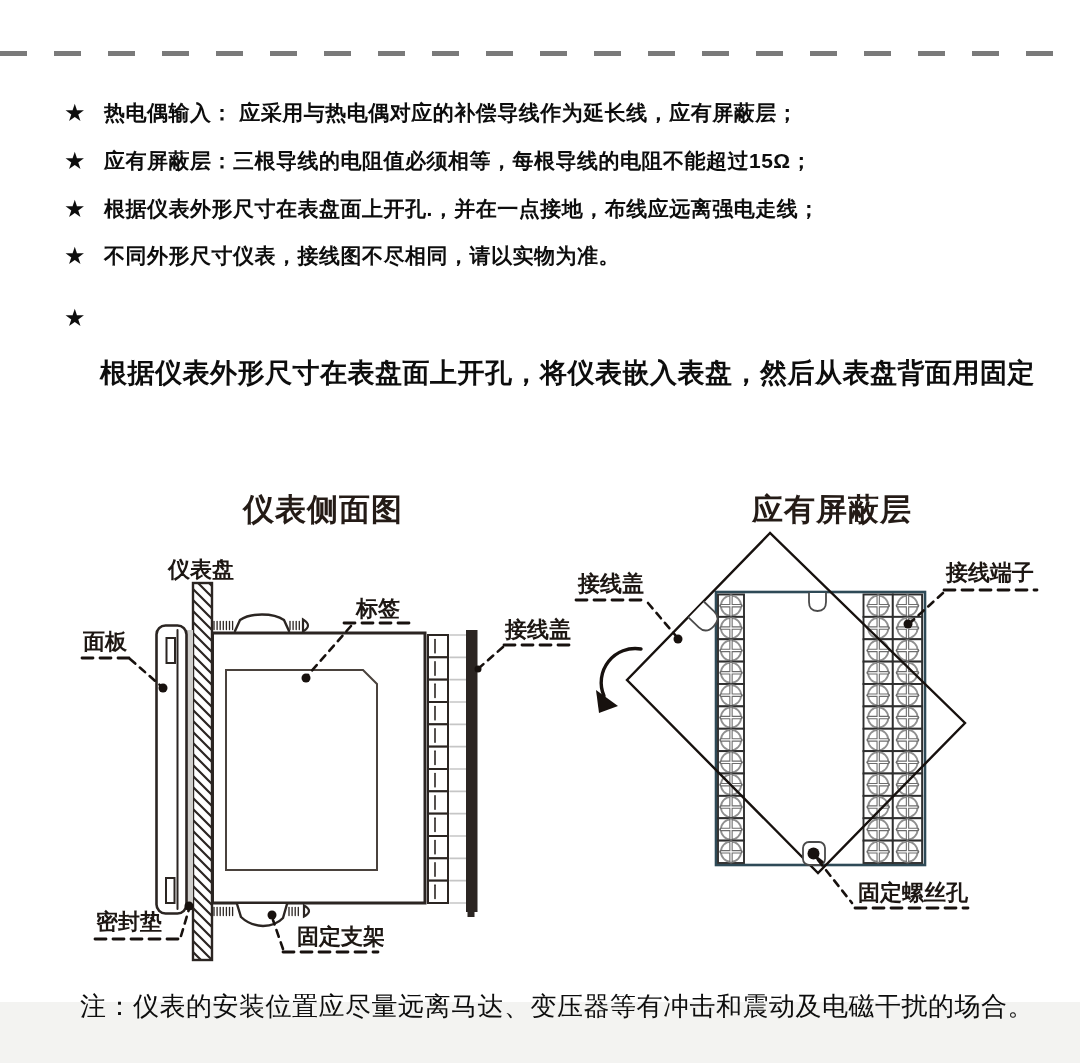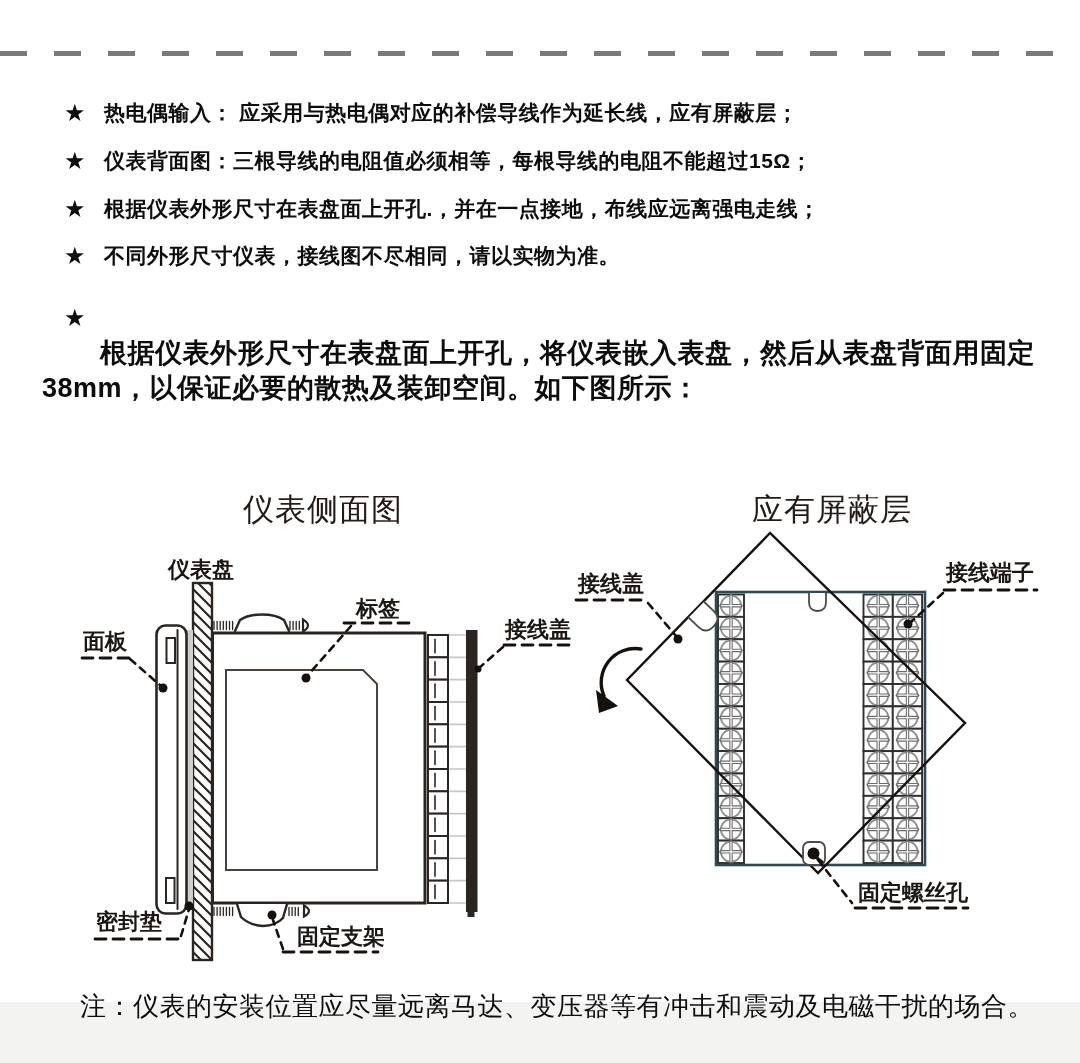--- a/index.html
+++ b/index.html
@@ -4,59 +4,58 @@
 <style>
   html,body{margin:0;padding:0;background:#fff;}
   .page{position:relative;width:1080px;height:1063px;background:#ffffff;overflow:hidden;
         font-family:"Liberation Sans","DejaVu Sans",sans-serif;color:#111;}
   .bottom-band{position:absolute;left:0;top:1002px;width:1080px;height:61px;background:#f3f3f1;}
   .sep{position:absolute;left:0;top:51px;width:1080px;height:5px;
        background:repeating-linear-gradient(90deg,#7a7a7a 0 27px,transparent 27px 54px);}
   .bullet{position:absolute;left:64px;display:flex;align-items:flex-start;}
   .bullet .star{font-size:24px;line-height:33px;width:40px;flex:0 0 40px;color:#0d0d0d;}
   .bullet .btxt{font-size:21px;line-height:33px;font-weight:bold;color:#0d0d0d;letter-spacing:.5px;white-space:nowrap;}
-  .para{position:absolute;left:42px;top:336px;width:1008px;font-size:27px;line-height:35.4px;
+  .para{position:absolute;left:42px;top:356px;width:1008px;font-size:27px;line-height:35.4px;
         font-weight:bold;color:#0d0d0d;letter-spacing:.5px;}
   .para .indent{text-indent:58px;}
-  .dia-title{position:absolute;top:489px;font-size:31px;font-weight:normal;color:#241b16;
+  .dia-title{position:absolute;top:489px;font-size:31px;font-weight:bold;color:#241b16;
              font-family:"Liberation Serif","DejaVu Serif",serif;letter-spacing:1px;white-space:nowrap;}
   .note{position:absolute;left:80px;top:989px;font-size:26px;font-weight:normal;color:#0d0d0d;
         letter-spacing:.5px;white-space:nowrap;}
   svg text{font-family:"Liberation Sans","DejaVu Sans",sans-serif;font-weight:600;font-size:22px;fill:#1d1713;}
 </style>
 </head>
 <body>
 
 <div class="page">
   <div class="bottom-band"></div>
   <div class="sep"></div>
 
   <div class="bullet" style="top:96px">
     <span class="star">★</span>
     <span class="btxt">热电偶输入： 应采用与热电偶对应的补偿导线作为延长线，应有屏蔽层；</span>
   </div>
   <div class="bullet" style="top:144px">
     <span class="star">★</span>
-    <span class="btxt">仪表背面图：三根导线的电阻值必须相等，每根导线的电阻不能超过15Ω；</span>
+    <span class="btxt">应有屏蔽层：三根导线的电阻值必须相等，每根导线的电阻不能超过15Ω；</span>
   </div>
   <div class="bullet" style="top:192px">
     <span class="star">★</span>
     <span class="btxt">根据仪表外形尺寸在表盘面上开孔.，并在一点接地，布线应远离强电走线；</span>
   </div>
   <div class="bullet" style="top:239px">
     <span class="star">★</span>
     <span class="btxt">不同外形尺寸仪表，接线图不尽相同，请以实物为准。</span>
   </div>
   <div class="bullet" style="top:301px">
     <span class="star">★</span>
   </div>
 
   <div class="para">
     <div class="indent">根据仪表外形尺寸在表盘面上开孔，将仪表嵌入表盘，然后从表盘背面用固定</div>
-    <div>38mm，以保证必要的散热及装卸空间。如下图所示：</div>
   </div>
 
   <div class="dia-title" style="left:243px">仪表侧面图</div>
   <div class="dia-title" style="left:752px">应有屏蔽层</div>
 
   <svg id="dia" style="position:absolute;left:40px;top:525px" width="1010" height="450" viewBox="40 525 1010 450">
     <defs>
       <pattern id="hatch" width="11" height="11" patternUnits="userSpaceOnUse">
         <path d="M-2,-2 L13,13 M-7.5,3.5 L7.5,18.5 M3.5,-7.5 L18.5,7.5" stroke="#2b2522" stroke-width="2.2"></path>
       </pattern>

